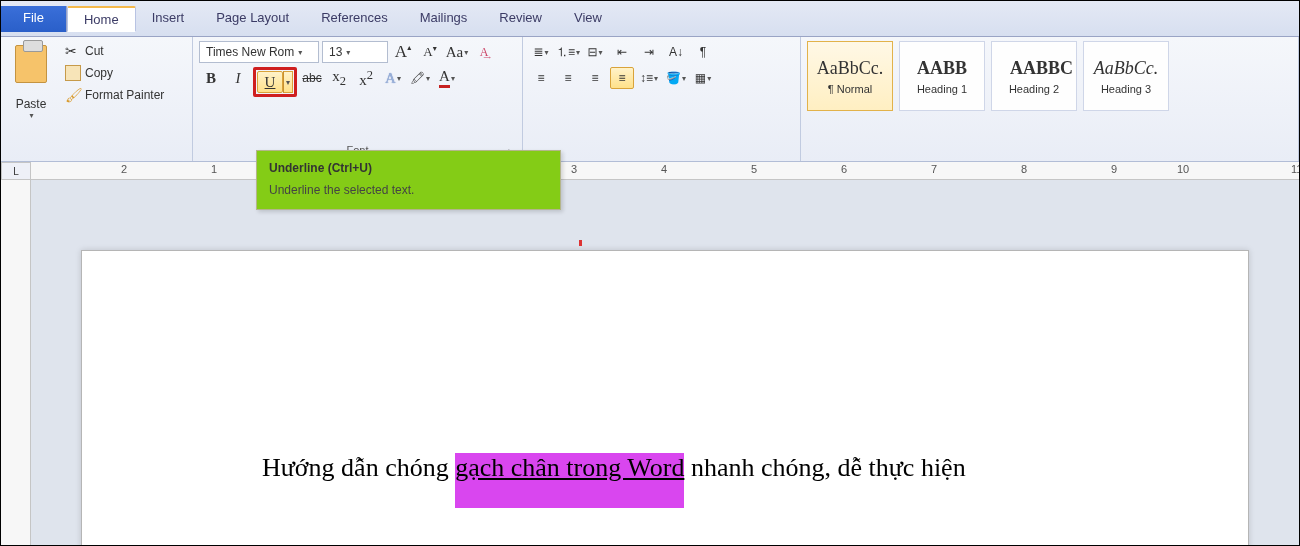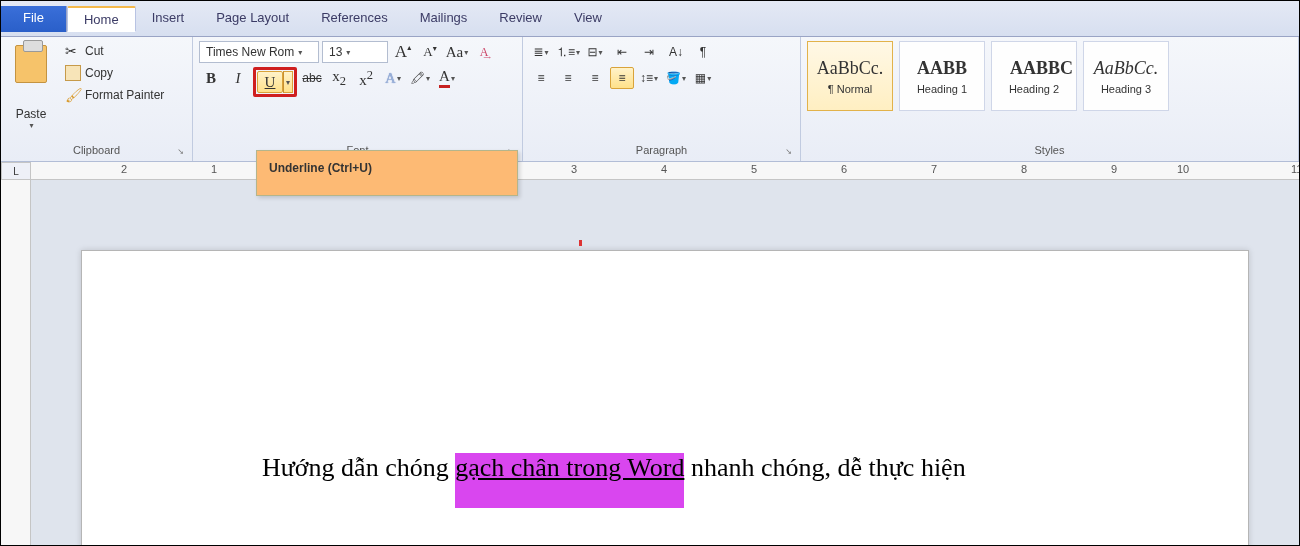--- a/index.html
+++ b/index.html
@@ -37,21 +37,21 @@
 .lbl-A { font-family:"Times New Roman",serif; font-size:15px;}
 
 .para-body { flex-direction:column; gap:4px; }
 
 .styles-body { display:flex; gap:6px; }
 .style-box { border:1px solid #cfd6e8; background:#fefefe; width:86px; height:70px; display:flex; flex-direction:column; align-items:center; justify-content:center; gap:4px;}
 .style-box.sel { border:1px solid #e2b24a; background:linear-gradient(#fff8e6,#ffefc2);}
 .style-sample { font-family:"Times New Roman",serif; font-size:18px; }
 .style-name { font-size:11px; color:#333; }
 
-.tooltip { position:absolute; top:150px; left:256px; width:262px; background:#fdba74; border:1px solid #b4b58c; padding:10px 12px 12px; box-shadow:2px 2px 4px rgba(0,0,0,.15); z-index:50;}
+.tooltip { position:absolute; top:150px; left:256px; width:305px; background:#84cc16; border:1px solid #b4b58c; padding:10px 12px 12px; box-shadow:2px 2px 4px rgba(0,0,0,.15); z-index:50;}
 .tooltip .tt-title { font-weight:bold; font-size:12px; margin-bottom:8px;}
 .tooltip .tt-body { font-size:12px; color:#444;}
 
 .workarea { position:relative; background:#d8dde8; height:395px; }
 .ruler-h { height:18px; background:#f7f7f7; border-bottom:1px solid #c5c5c5; margin-left:30px; position:relative; display:flex; align-items:flex-end; font-size:11px; color:#555; overflow:hidden;}
 .ruler-stub { width:30px; height:18px; position:absolute; left:0; top:0; background:#eef0f7; border:1px solid #c5c5c5; display:flex;align-items:center;justify-content:center; font-size:10px;}
 .ruler-v { width:30px; position:absolute; left:0; top:18px; bottom:0; background:#f7f7f7; border-right:1px solid #c5c5c5;}
 .tick { position:absolute; top:3px; font-size:11px; }
 .tick.num { top:1px; }
 .doc-scroll { position:absolute; left:30px; top:18px; right:0; bottom:0; background:#dfe4ed; display:flex; justify-content:center; overflow:hidden;}
@@ -75,39 +75,38 @@
   <div class="tab">Review</div>
   <div class="tab">View</div>
 </div>
 
 <div class="ribbon">
 
   <div class="group" style="width:192px">
     <div class="group-body">
       <div class="paste-btn">
         <div class="paste-icon"></div>
-        <div style="margin-top:24px;font-size:12px">Paste</div>
+        <div style="margin-top:14px;font-size:12px">Paste</div>
         <div class="tri">▾</div>
       </div>
       <div class="clip-side">
         <div class="clip-row">
           <span class="scissors-icon">✂</span>
           <span>Cut</span>
         </div>
         <div class="clip-row">
           <span class="copy-icon"></span>
           <span>Copy</span>
         </div>
         <div class="clip-row">
           <span class="brush-icon">🖌</span>
           <span>Format Painter</span>
         </div>
       </div>
     </div>
-    <div class="group-label">Clipboard</div>
   </div>
 
   <div class="group" style="width:330px">
     <div class="group-body font-body">
       <div class="font-row">
         <div class="combo" style="width:120px">
           <span>Times New Rom</span>
             <span class="arrow">▾</span>
         </div>
         <div class="combo" style="width:66px">
@@ -215,21 +214,20 @@
         <div class="ic-btn">
             <span>🪣</span>
             <span class="tri">▾</span>
           </div>
         <div class="ic-btn">
             <span>▦</span>
             <span class="tri">▾</span>
           </div>
       </div>
     </div>
-    <div class="group-label">Paragraph</div>
   </div>
 
   <div class="group" style="flex:1">
     <div class="group-body styles-body" id="styles-container">
         <div class="style-box sel">
           <div class="style-sample">AaBbCc.</div>
           <div class="style-name">¶ Normal</div>
         </div>
         <div class="style-box">
           <div class="style-sample" style="font-weight: bold;">AABB</div>
@@ -237,26 +235,26 @@
         </div>
         <div class="style-box">
           <div class="style-sample" style="font-weight: bold; margin-left: 15px;">AABBC</div>
           <div class="style-name">Heading 2</div>
         </div>
         <div class="style-box">
           <div class="style-sample" style="font-style: italic;">AaBbCc.</div>
           <div class="style-name">Heading 3</div>
         </div>
       </div>
-    <div class="group-label no-launcher">Styles</div>
   </div>
 </div>
 
 <div class="tooltip">
   <div class="tt-title">Underline (Ctrl+U)</div>
+  <div class="tt-body">Underline the selected text.</div>
 </div>
 
 <div class="workarea">
   <div class="ruler-stub">L</div>
   <div class="ruler-h" id="ruler">
       <div class="tick num" style="left: 90px;">2</div>
       <div class="tick num" style="left: 180px;">1</div>
       <div class="tick num" style="left: 360px;">1</div>
       <div class="tick num" style="left: 450px;">2</div>
       <div class="tick num" style="left: 540px;">3</div>

